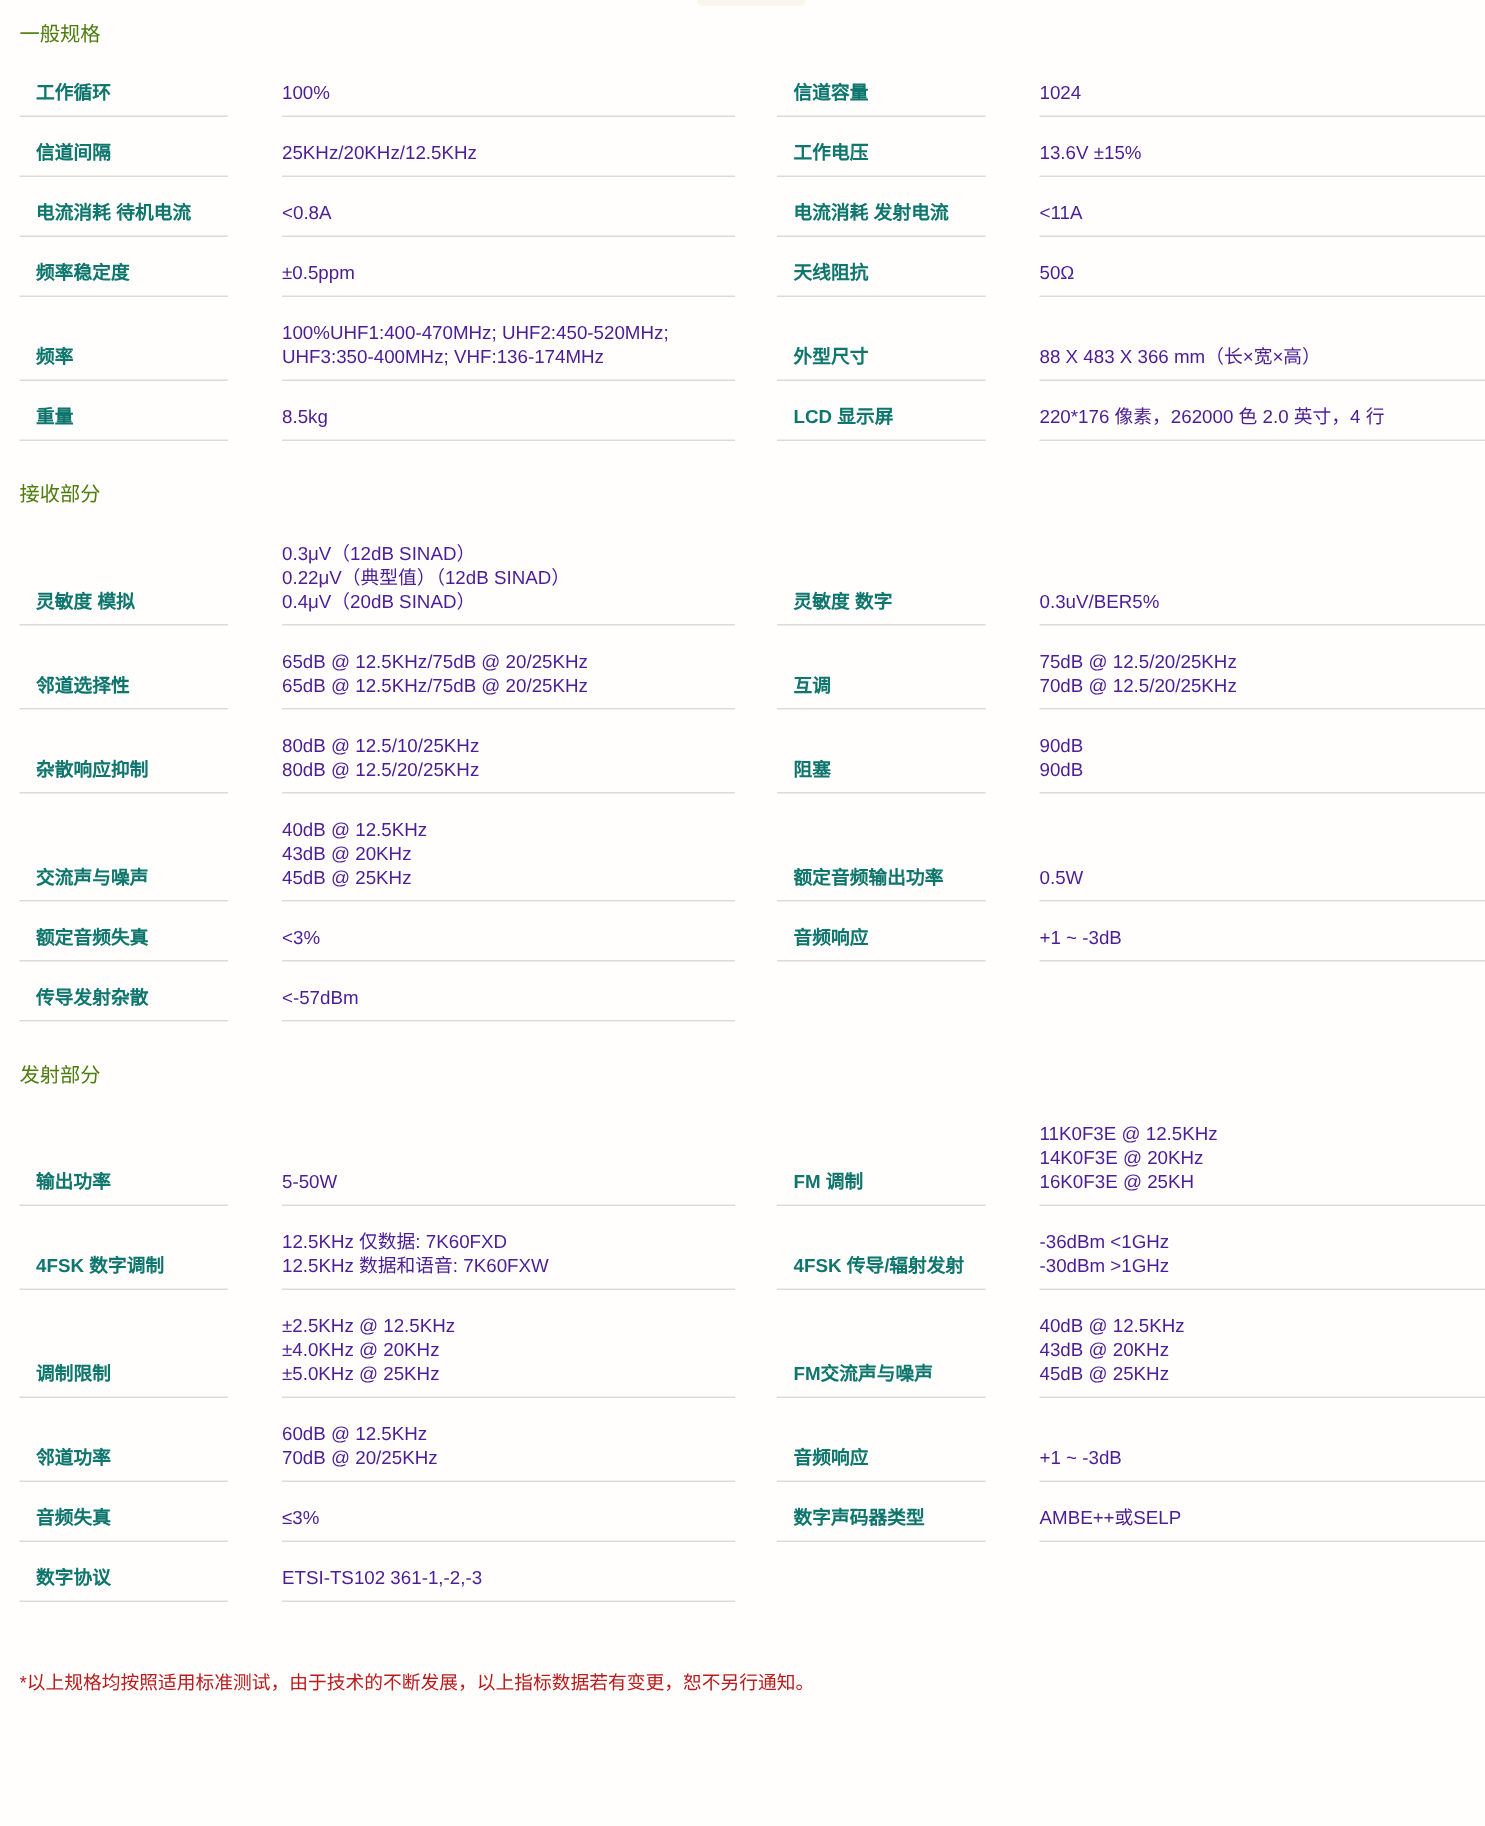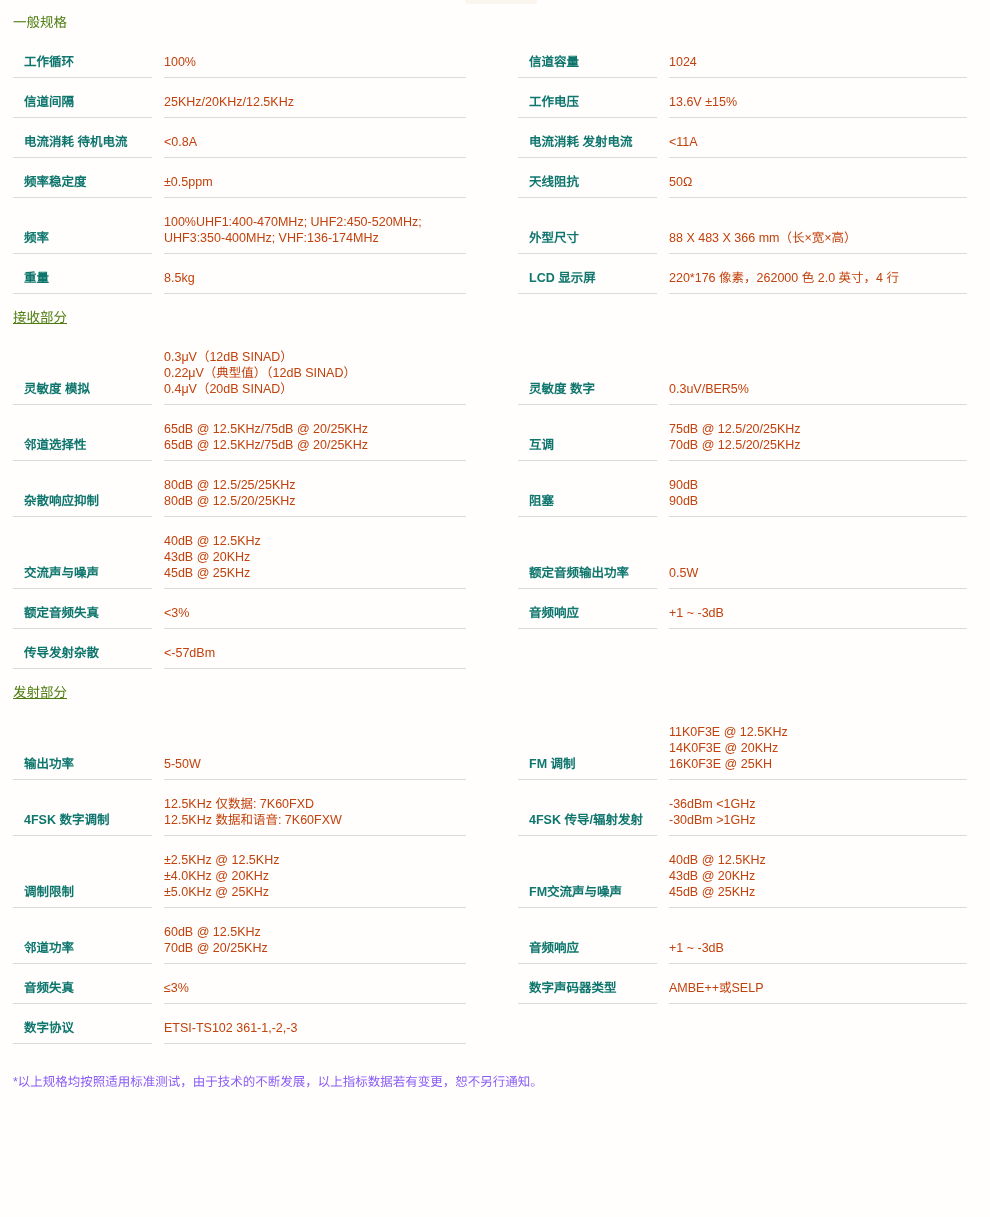--- a/index.html
+++ b/index.html
@@ -27,21 +27,21 @@
     border-radius: 0 0 3px 3px;
   }
   .section { display: block; }
   .section-title {
     font-size: 13.5px;
     font-weight: 400;
     color: #4d7c0f;
     margin: 0 0 12px 0;
     line-height: 15px;
   }
-  .section + .section .section-title { margin-top: 16px; text-decoration: underline; }
+  .section + .section .section-title { margin-top: 28px; }
   .rows { display: block; }
   .row {
     display: flex;
     align-items: flex-end;
     margin-top: 16px;
   }
   .row:first-child { margin-top: 24px; }
   .pair { display: flex; align-items: flex-end; }
   .pair-left  { width: 465px; }
   .pair-right { width: 461px; margin-left: 40px; }
@@ -56,33 +56,33 @@
     font-size: 12.5px;
     font-weight: 700;
     color: #0f766e;
     line-height: 16px;
     white-space: nowrap;
     overflow: hidden;
   }
   .value-cell {
     font-size: 12.5px;
     font-weight: 400;
-    color: #c2410c;
+    color: #4c1d95;
     line-height: 16px;
     white-space: pre-line;
-    margin-left: 12px;
+    margin-left: 36px;
   }
   .pair-left  .value-cell { flex: 0 0 302px; width: 302px; }
   .pair-right .value-cell { flex: 0 0 298px; width: 298px; }
   .pair.empty .cell { border-bottom-color: transparent; }
   .footnote {
-    margin: 30px 0 0 0;
+    margin: 46px 0 0 0;
     font-size: 12.5px;
     line-height: 16px;
-    color: #8b5cf6;
+    color: #b91c1c;
   }
 </style>
 </head>
 <body>
 
 <div class="top-fragment"></div>
 
 <main id="sections">
   <section class="section">
     <h2 class="section-title">一般规格</h2>
@@ -180,21 +180,21 @@
     <div class="pair pair-right">
       <div class="cell label-cell">互调</div>
       <div class="cell value-cell">75dB @ 12.5/20/25KHz
 70dB @ 12.5/20/25KHz</div>
     </div>
   </div>
 
   <div class="row">
     <div class="pair pair-left">
       <div class="cell label-cell">杂散响应抑制</div>
-      <div class="cell value-cell">80dB @ 12.5/25/25KHz
+      <div class="cell value-cell">80dB @ 12.5/10/25KHz
 80dB @ 12.5/20/25KHz</div>
     </div>
     <div class="pair pair-right">
       <div class="cell label-cell">阻塞</div>
       <div class="cell value-cell">90dB
 90dB</div>
     </div>
   </div>
 
   <div class="row">

